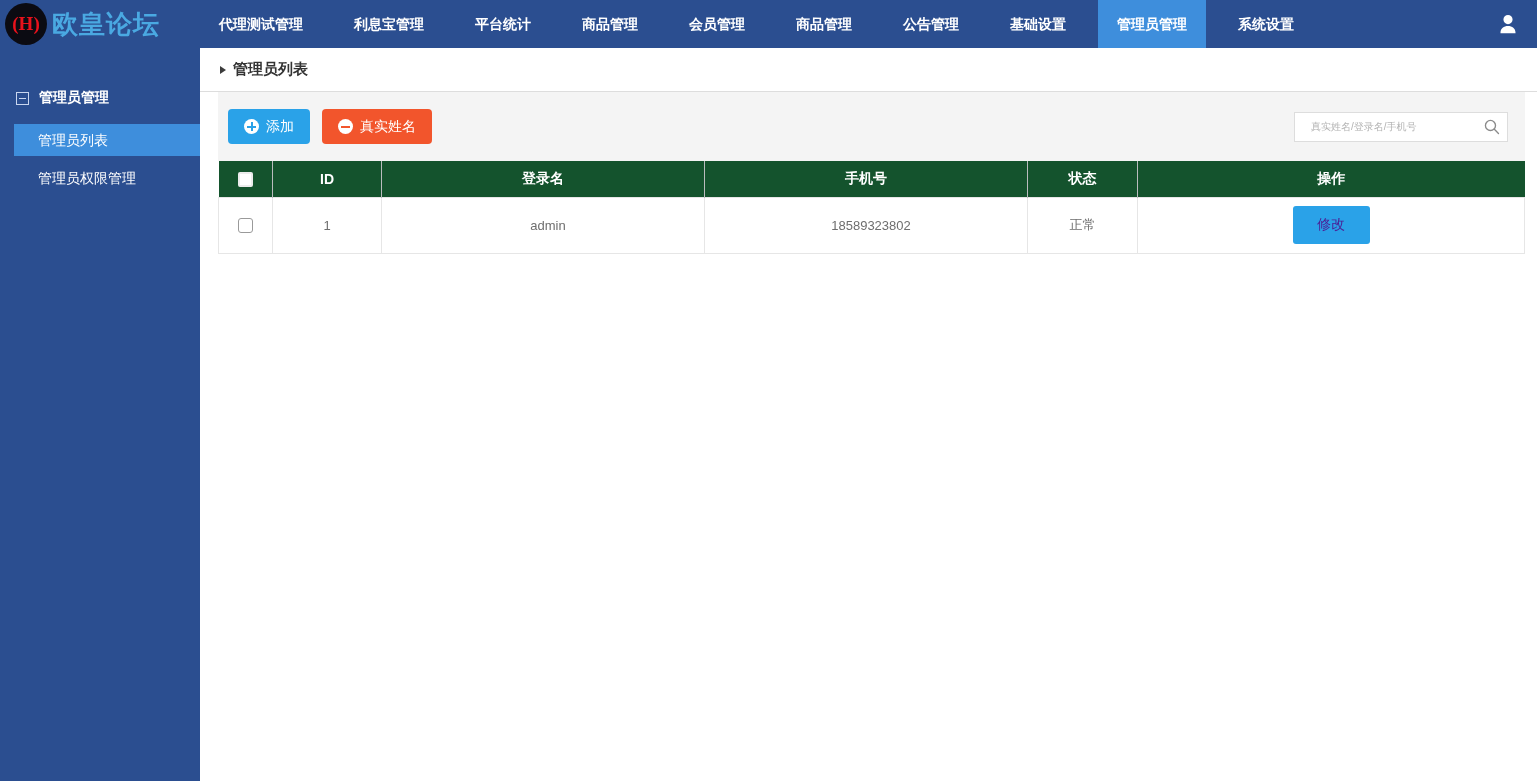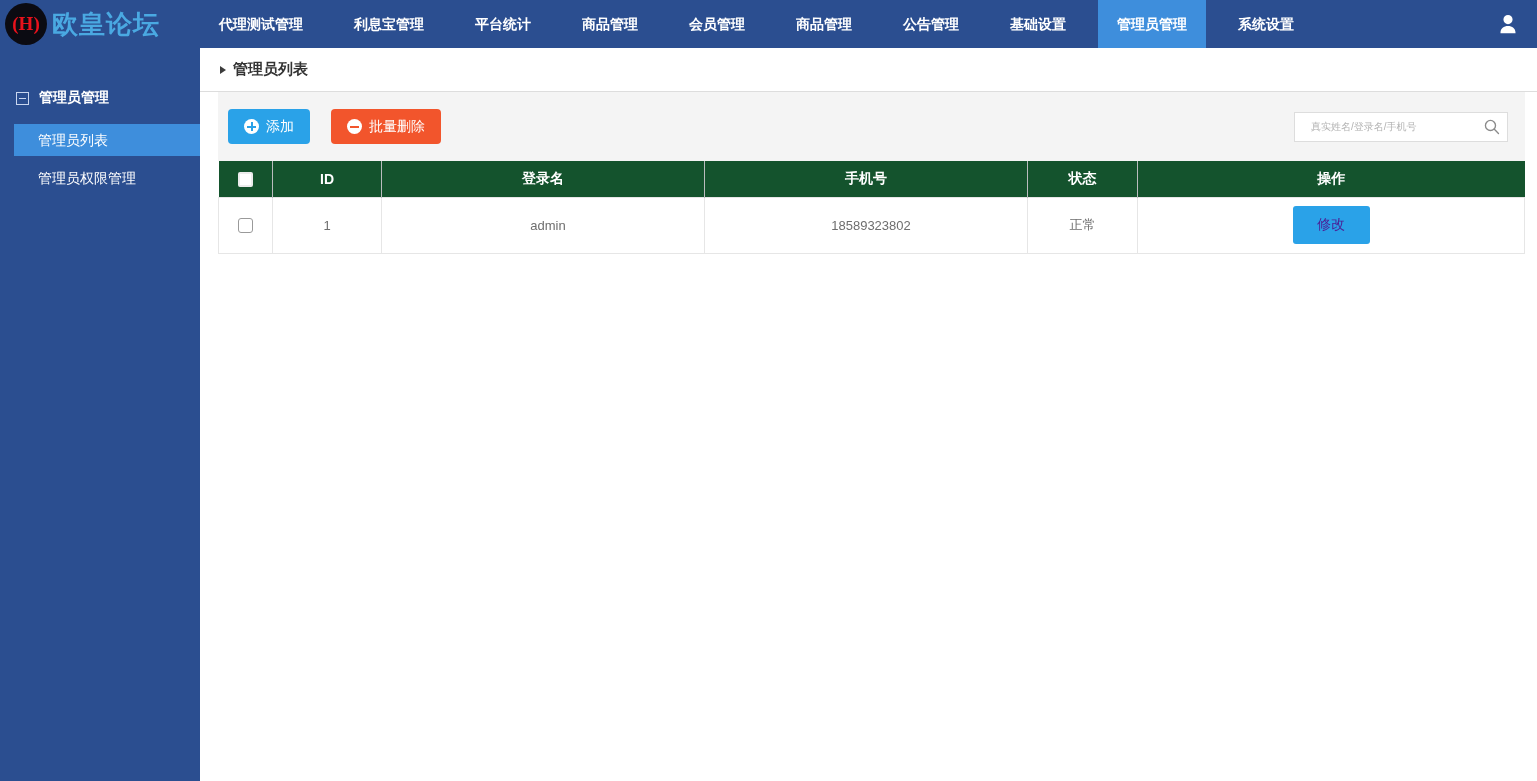--- a/index.html
+++ b/index.html
@@ -27,21 +27,21 @@
   .side-item { height:32px; line-height:32px; margin:0 0 6px 14px; padding-left:24px; color:#fff; font-size:14px; cursor:pointer; }
   .side-item.active { background:#3e8edc; }
 
   
   .main { flex:1; min-width:0; background:#fff; }
   .breadcrumb { height:44px; background:#fff; border-bottom:1px solid #ddd; display:flex; align-items:center; padding-left:20px; }
   .crumb-arrow { width:0; height:0; border-left:6px solid #3c3c3c; border-top:4px solid transparent; border-bottom:4px solid transparent; margin-right:7px; }
   .crumb-title { font-size:15px; font-weight:bold; color:#333; }
 
   .panel { margin:0 12px 0 18px; }
-  .toolbar { background:#f4f4f4; height:69px; display:flex; align-items:center; padding:0 17px 0 10px;gap:9px; }
+  .toolbar { background:#f4f4f4; height:69px; display:flex; align-items:center; padding:0 17px 0 10px; }
   .btn { display:inline-flex; align-items:center; gap:7px; border:none; border-radius:4px; color:#fff;
          font-size:14px; height:35px; padding:0 16px; cursor:pointer; font-family:inherit; }
   .btn-add { background:#2aa2e8; }
   .btn-del { background:#f2552c; margin-left:12px; }
   .icon-circ { width:15px; height:15px; border-radius:50%; background:#fff; position:relative; flex-shrink:0; }
   .icon-circ::before { content:""; position:absolute; left:3px; top:6.5px; width:9px; height:2px; }
   .btn-add .icon-circ::before { background:#2aa2e8; }
   .btn-del .icon-circ::before { background:#f2552c; }
   .icon-plus::after { content:""; position:absolute; top:3px; left:6.5px; width:2px; height:9px; background:#2aa2e8; }
 
@@ -113,21 +113,21 @@
     </div>
 
     <div class="panel">
       <div class="toolbar">
         <button class="btn btn-add">
           <span class="icon-circ icon-plus"></span>
           <span>添加</span>
         </button>
         <button class="btn btn-del">
           <span class="icon-circ"></span>
-          <span>批量删除</span>
+          <span>真实姓名</span>
         </button>
         <div class="search-wrap">
           <input class="search-input" type="text" placeholder="真实姓名/登录名/手机号" style="">
           <span class="search-icon">
             <svg width="18" height="18" viewBox="0 0 20 20">
               <circle cx="8.3" cy="8.3" r="5.6" fill="none" stroke="#8a8a8a" stroke-width="1.5"></circle>
               <line x1="12.6" y1="12.6" x2="17.2" y2="17.2" stroke="#8a8a8a" stroke-width="1.5" stroke-linecap="round"></line>
             </svg>
           </span>
         </div>

